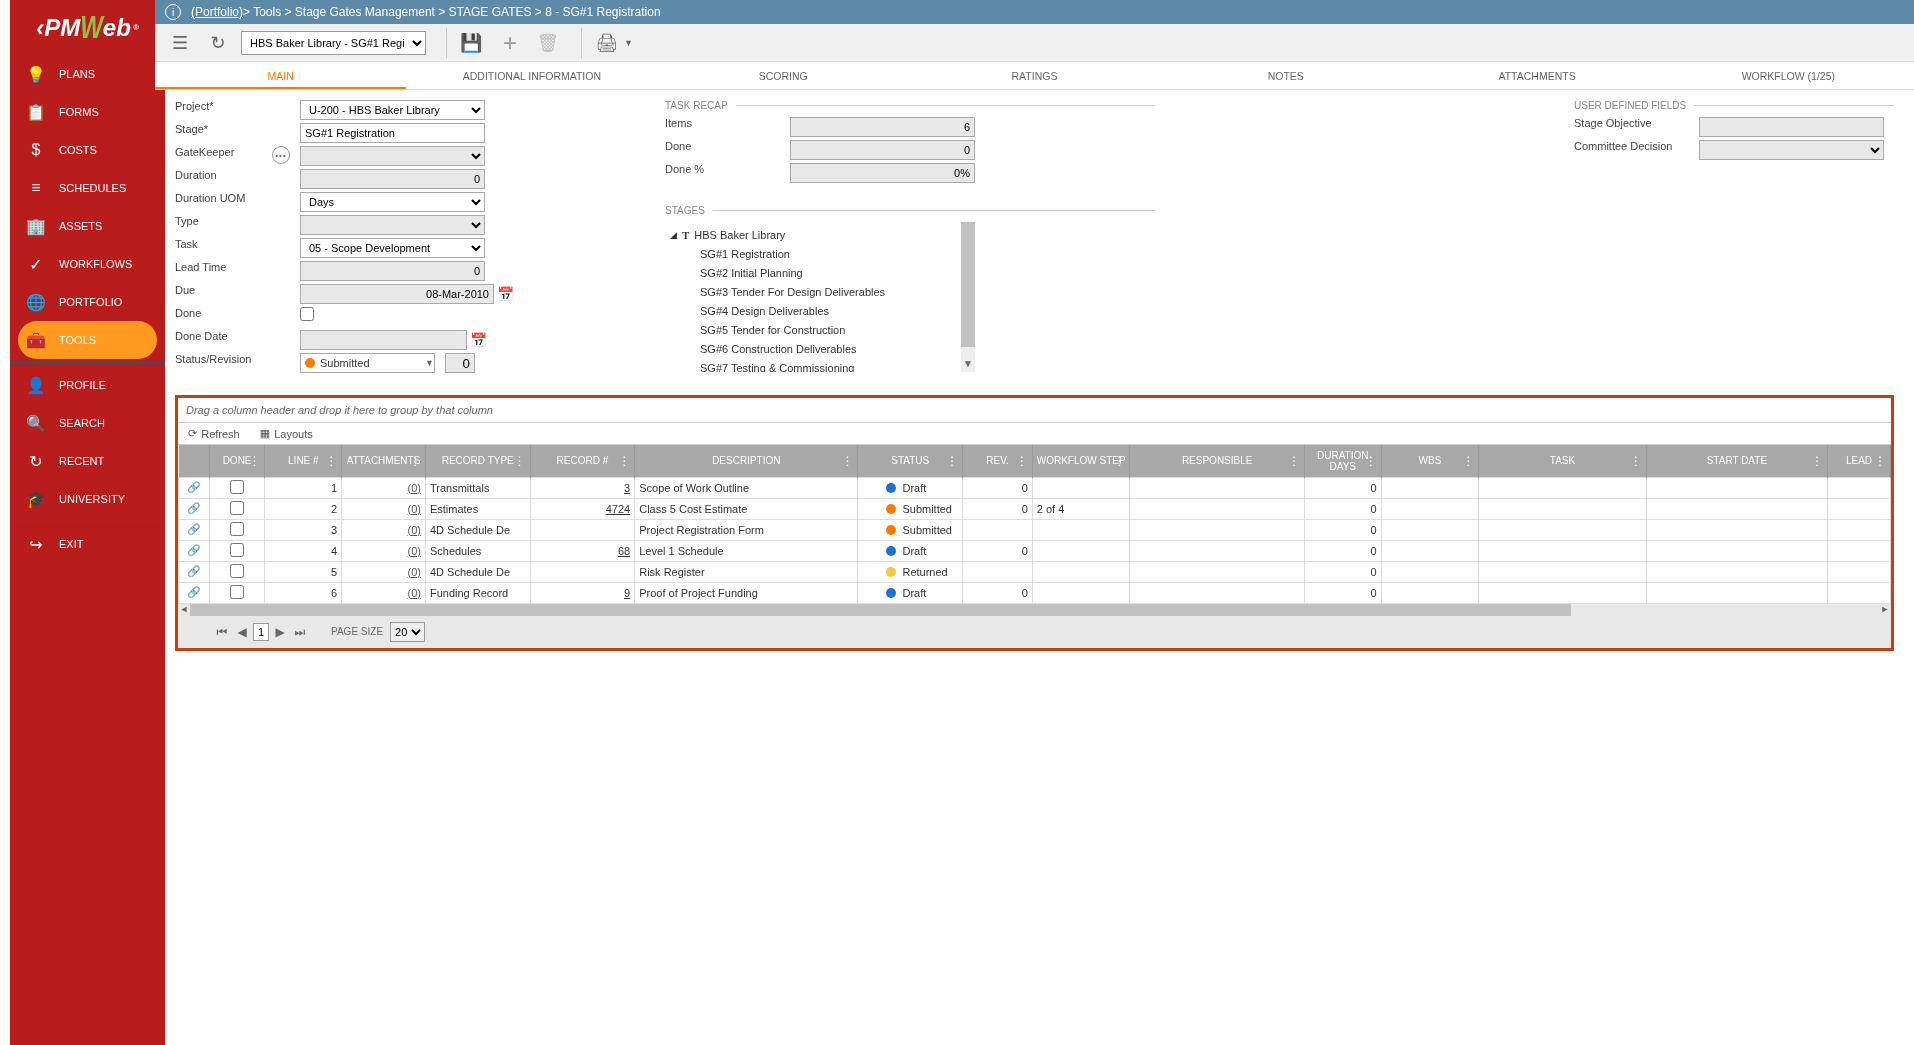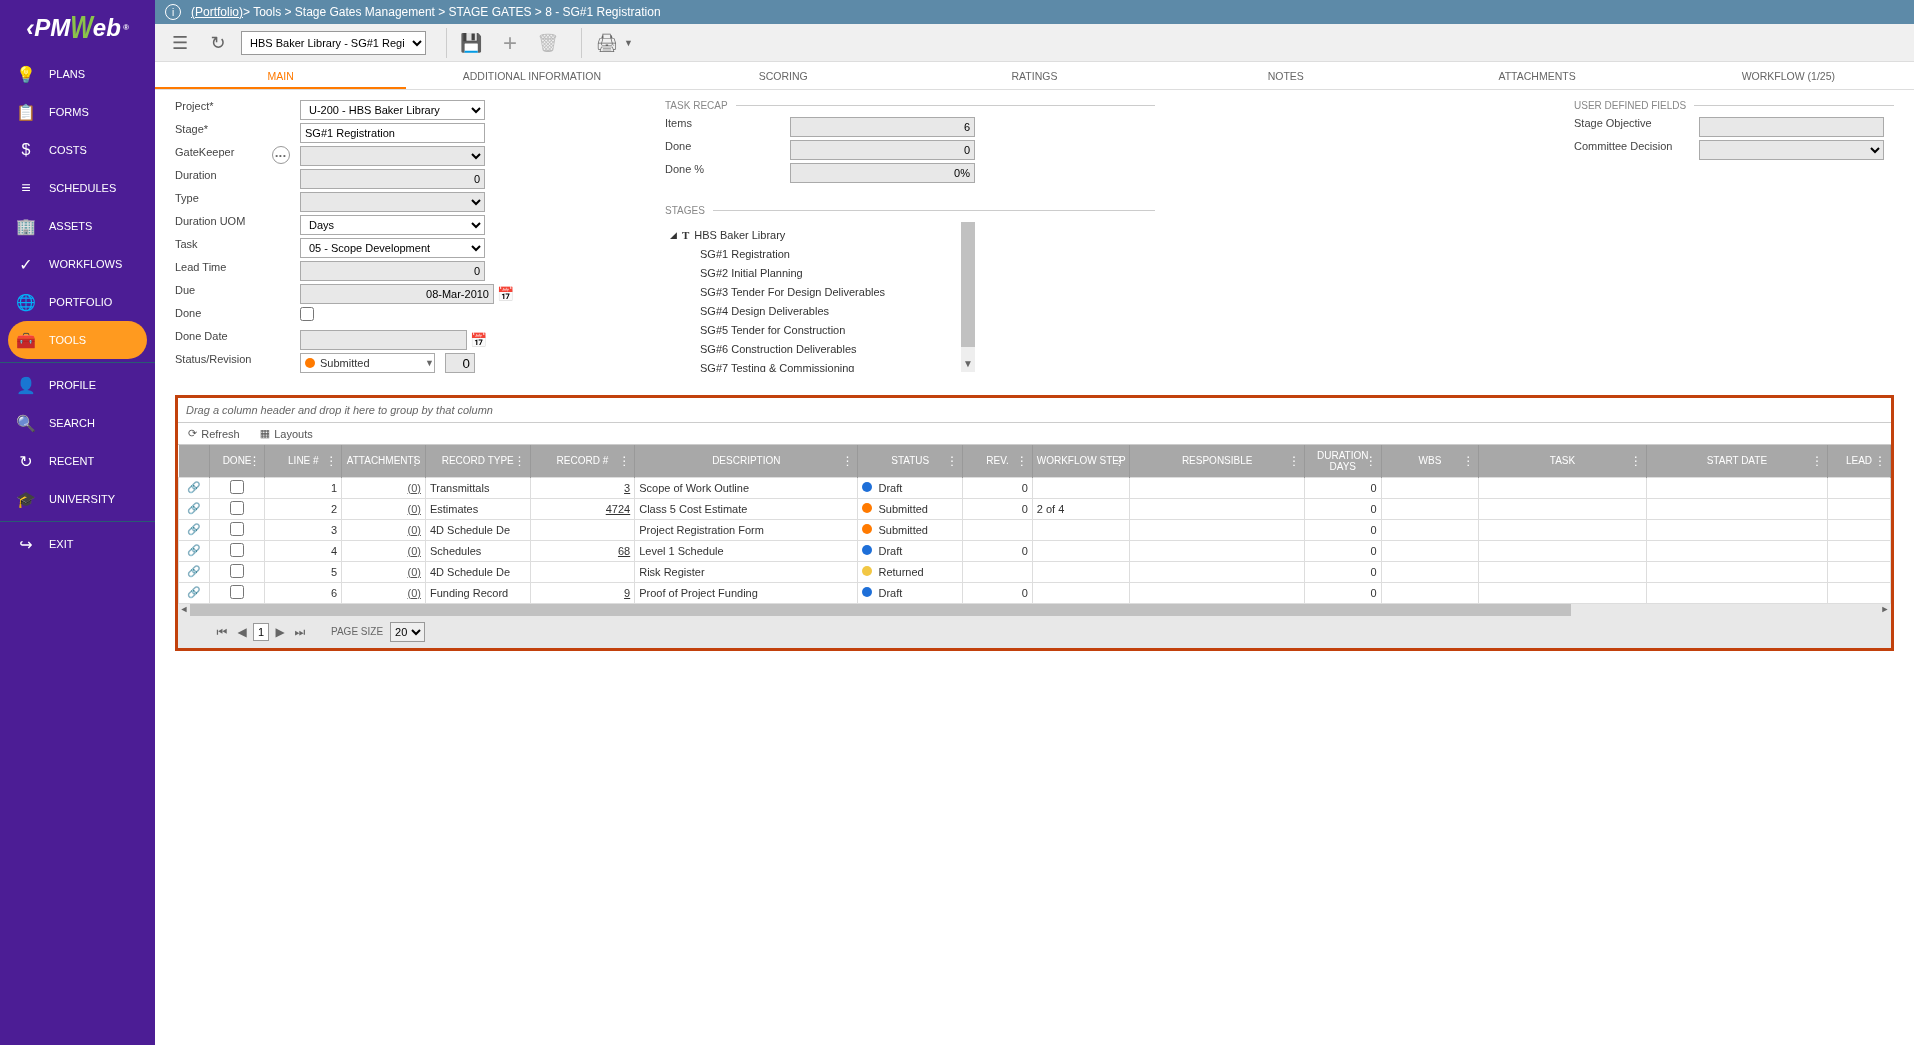--- a/index.html
+++ b/index.html
@@ -1,19 +1,19 @@
 <!DOCTYPE html>
 <html><head>
 <meta charset="utf-8">
 <style>
 * { box-sizing: border-box; margin: 0; padding: 0; }
 body { font-family: Arial, sans-serif; font-size: 11px; background: #fff; color: #333; overflow: hidden; width: 1914px; height: 1045px; }
 
 
-.sidebar { position: absolute; left: 0; top: 0; width: 155px; height: 1045px; background: #4c1d95; color: #fff; }
+.sidebar { position: absolute; left: 10px; top: 0; width: 155px; height: 1045px; background: #b91c1c; color: #fff; }
 .logo { display: flex; align-items: center; justify-content: center; height: 55px; font-size: 24px; font-weight: bold; font-style: italic; }
 .logo-w { color: #8bc34a; display: inline-block; transform: scaleY(1.3); }
 .logo-sup { font-size: 8px; vertical-align: super; margin-left: 2px;}
 .nav-item { display: flex; align-items: center; height: 38px; padding-left: 15px; cursor: pointer; font-size: 11px; }
 .nav-item.active { background: #ff9a1f; border-radius: 20px; margin: 0 8px; padding-left: 7px; }
 .nav-icon { width: 22px; height: 22px; margin-right: 12px; display: inline-flex; align-items: center; justify-content: center; font-size: 16px; }
 .nav-divider { height: 1px; background: #2a5a73; margin: 3px 0; }
 
 
 .top-bar { position: absolute; left: 155px; top: 0; right: 0; height: 24px; background: #5d8aa8; color: #fff; display: flex; align-items: center; padding-left: 10px; font-size: 12px; }
@@ -76,21 +76,21 @@
 .grid-tools span { cursor: pointer; display: inline-flex; align-items: center; gap: 4px;}
 table.grid { width: 100%; border-collapse: collapse; table-layout: fixed; }
 table.grid th { background: #a8a8a8; color: #fff; font-size: 10px; font-weight: normal; padding: 4px 2px; border-right: 1px solid #999; position: relative; height:32px; vertical-align: middle;}
 table.grid th .col-menu { position: absolute; right: 4px; top: 50%; transform: translateY(-50%); font-size: 12px;}
 table.grid td { border: 1px solid #ddd; padding: 2px 4px; font-size: 11px; height: 18px; white-space: nowrap; overflow: hidden; }
 table.grid td.num { text-align: right; }
 table.grid td.ctr { text-align: center; }
 .link-cell { text-align: center; color: #888;}
 .att-cell { text-align: right; text-decoration: underline; color: #555;}
 .rec-link { text-decoration: underline; text-align: right; display:block;}
-.stat-cell { display: flex; align-items: flex-start; gap: 6px; }
+.stat-cell { display: flex; align-items: center; gap: 6px; margin-left: 24px; }
 .dot { width: 10px; height: 10px; border-radius: 50%; display: inline-block; }
 .dot-blue { background: #1e6fd8; }
 .dot-orange { background: #ff7a00; }
 .dot-yellow { background: #f2c744; }
 .grid-scroll { height: 12px; background: #e8e8e8; position: relative; }
 .grid-scroll .thumb { position: absolute; left: 12px; right: 320px; top: 0; bottom: 0; background: #c1c1c1; }
 .grid-scroll .arrl, .grid-scroll .arrr { position: absolute; top:0; width:12px; height:12px; font-size:9px; text-align:center; color:#666;}
 .grid-scroll .arrl{left:0;} .grid-scroll .arrr{right:0;}
 .pager { height: 32px; background: #e8e8e8; display: flex; align-items: center; padding-left: 35px; gap: 2px; }
 .pager button { width: 18px; height: 18px; border: none; background: none; font-size: 12px; color: #666; cursor: pointer; }
@@ -203,26 +203,26 @@
       </div>
     <div class="form-row">
         <div class="form-label"><span>GateKeeper</span><span class="more-btn" style="position:absolute; right:10px;">•••</span></div>
         <select class="form-select gray"><option></option></select>
       </div>
     <div class="form-row">
         <div class="form-label">Duration</div>
         <input class="form-input ro" style="width: 185px;" value="0">
       </div>
     <div class="form-row">
+        <div class="form-label">Duration UOM</div>
+        <select class="form-select"><option>Days</option></select>
+      </div>
+    <div class="form-row">
         <div class="form-label">Type</div>
         <select class="form-select gray"><option></option></select>
-      </div>
-    <div class="form-row">
-        <div class="form-label">Duration UOM</div>
-        <select class="form-select"><option>Days</option></select>
       </div>
     <div class="form-row">
         <div class="form-label">Task</div>
         <select class="form-select"><option>05 - Scope Development</option></select>
       </div>
     <div class="form-row">
         <div class="form-label">Lead Time</div>
         <input class="form-input ro" style="width: 185px;" value="0">
       </div>
     <div class="form-row">

